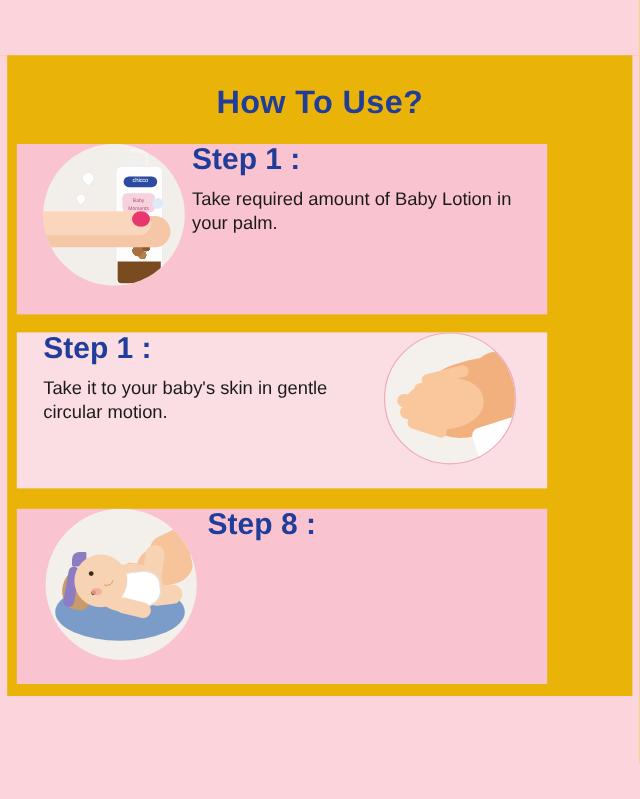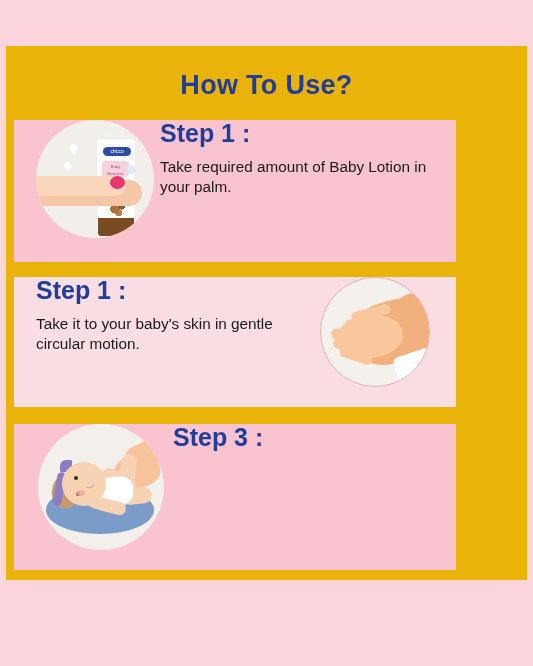--- a/index.html
+++ b/index.html
@@ -359,17 +359,17 @@
         <div class="ribbon"></div>
         <div class="bow"></div>
         <div class="baby-head"></div>
         <div class="eye eye-1"></div>
         <div class="eye eye-2"></div>
         <div class="nose"></div>
         <div class="cheek cheek-1"></div>
       </div>
     </div>
     <div class="txt">
-      <div class="step-head">Step 3 :</div>
+      <div class="step-head">Step 8 :</div>
     </div>
   </div>
 
 </div>
 
 </body></html>

